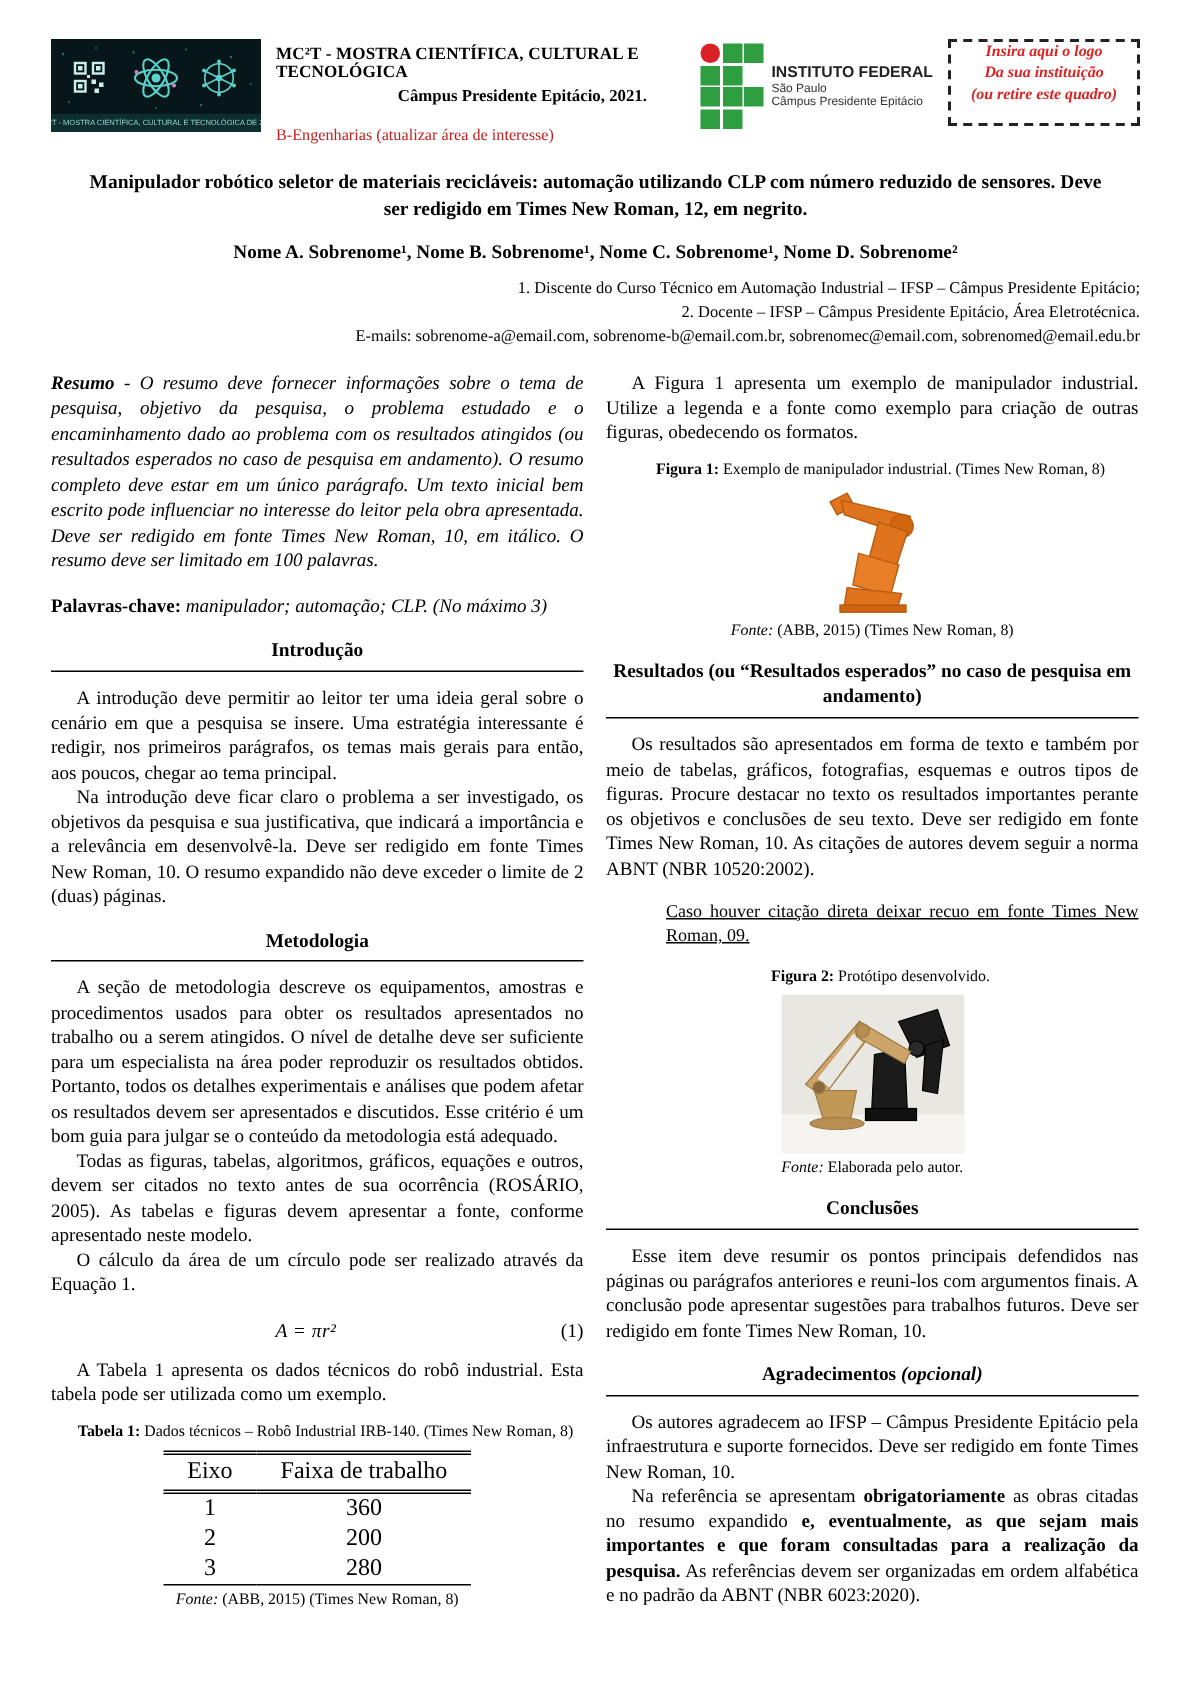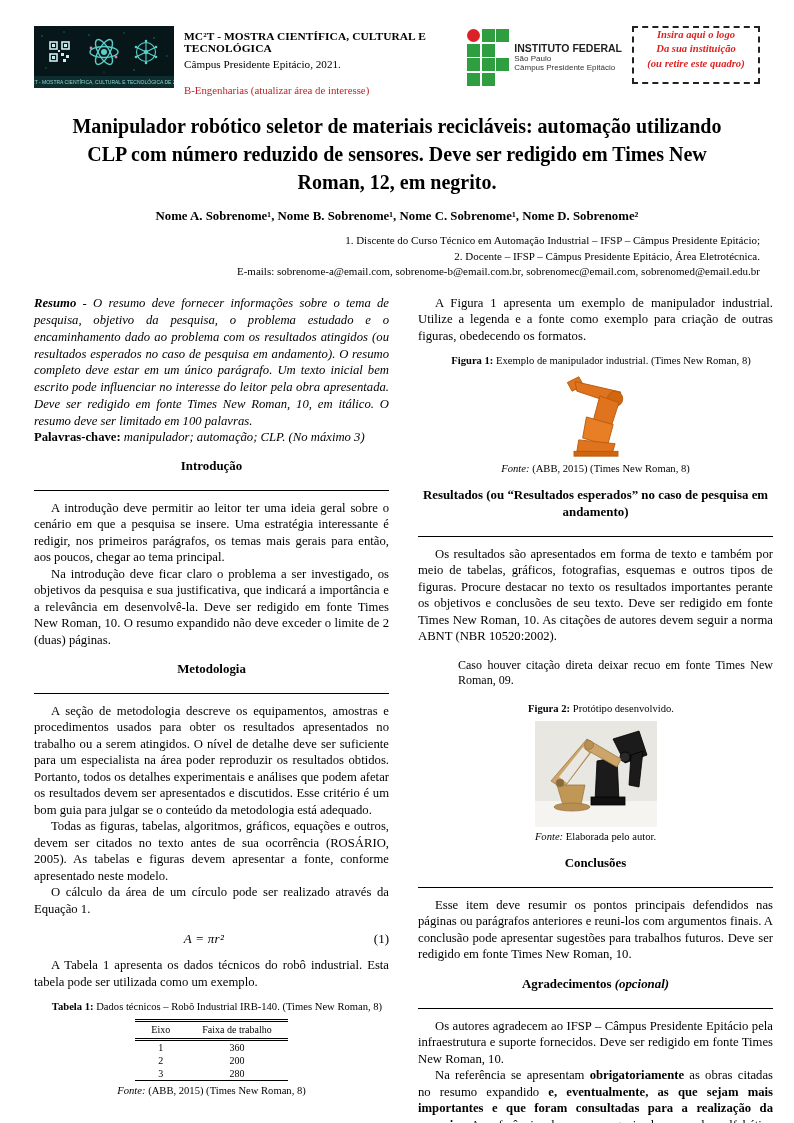--- a/index.html
+++ b/index.html
@@ -8,77 +8,77 @@
     width: 794px; height: 1123px; margin: 0 auto; background: #fff;
     font-family: "Liberation Serif", serif; color: #000;
     padding: 26px 34px 0 34px; overflow: hidden; position: relative;
   }
 
   
   .hdr { display: flex; align-items: flex-start; gap: 10px; height: 66px; }
   .banner { width: 140px; height: 62px; flex: 0 0 auto; }
   .hdr-mid { flex: 1 1 auto; padding-top: 4px; }
   .hdr-mid .l1 { font-weight: bold; font-size: 11.4px; letter-spacing: .1px; }
-  .hdr-mid .l2 { font-weight: normal; font-size: 11.2px; margin-top: 4px; }
+  .hdr-mid .l2 { font-weight: bold; font-size: 11.2px; margin-top: 4px; text-align: right; }
   .hdr-mid .l3 { color: #c01f1f; font-size: 10.8px; margin-top: 14px; }
   .ifsp { display: flex; align-items: center; gap: 5px; flex: 0 0 auto; padding-top: 3px; padding-left: 26px; }
   .ifsp-mark { display: grid; grid-template-columns: repeat(3, 13px); grid-auto-rows: 13px; gap: 1.5px; }
   .ifsp-mark .sq { background: #2f9e41; }
   .ifsp-mark .dot { background: #da2128; border-radius: 50%; }
   .ifsp-mark .empty { background: transparent; }
   .ifsp-text { font-family: "Liberation Sans", sans-serif; line-height: 1.15; }
   .ifsp-text .t1 { font-weight: bold; font-size: 10.5px; color: #222; }
   .ifsp-text .t2 { font-size: 8px; color: #333; }
   .ifsp-text .t3 { font-size: 8px; color: #333; }
   .logo-box {
     width: 128px; height: 58px; flex: 0 0 auto; border: 2px dashed #222;
     display: flex; flex-direction: column; align-items: center; justify-content: flex-start;
     color: #d22; font-style: italic; font-weight: bold; font-size: 10.6px; line-height: 1.35;
     text-align: center;
   }
 
   
-  .title { margin-top: 20px; text-align: center; font-weight: bold; font-size: 20px; line-height: 1.4; padding: 0 18px; }
+  .title { margin-top: 20px; text-align: center; font-weight: bold; font-size: 13px; line-height: 1.4; padding: 0 18px; }
   .authors { margin-top: 13px; text-align: center; font-weight: bold; font-size: 12.8px; }
   .affil { margin-top: 9px; text-align: right; font-size: 11px; line-height: 1.42; }
 
   
-  .cols { display: flex; gap: 29px; margin-top: 15px; }
+  .cols { display: flex; gap: 15px; margin-top: 15px; }
   .col { width: 355px; flex: 0 0 auto; }
 
   p.body { font-size: 12.7px; line-height: 1.3; text-align: justify; text-indent: 17px; }
 
   .abstract { font-style: italic; font-size: 12.7px; line-height: 1.33; text-align: justify; }
   .abstract .lab { font-weight: bold; }
-  .keywords { font-size: 12.7px; font-style: italic; }
+  .keywords { margin-top: 15px; font-size: 12.7px; font-style: italic; }
   .keywords .lab { font-weight: bold; font-style: normal; }
 
   h2.sec {
     font-size: 12.9px; font-weight: bold; text-align: center;
-    border-bottom: 1.4px solid #000; padding-bottom: 15px;
+    border-bottom: 1.4px solid #000; padding-bottom: 5px;
     margin: 13px 0 9px 0; line-height: 1.3;
   }
   h2.sec .opt { font-style: italic; }
 
   .eq-row { display: flex; align-items: center; margin: 14px 0 10px 0; font-size: 13px; }
   .eq-row .eq { flex: 1; text-align: center; font-style: italic; letter-spacing: .3px; }
   .eq-row .num { font-style: normal; }
 
   .caption { text-align: center; font-size: 10.6px; margin: 10px 6px 5px 6px; line-height: 1.3; }
   .caption .lab { font-weight: bold; padding-left: 11px; }
   .source { text-align: center; font-size: 10.6px; margin: 4px 0 2px 0; }
   .source .lab { font-style: italic; }
 
-  table.data { margin: 2px auto 3px auto; border-collapse: collapse; font-size: 10px; }
+  table.data { margin: 2px auto 3px auto; border-collapse: collapse; font-size: 16px; }
   table.data thead th { font-weight: normal; padding: 2px 16px 3px 16px; border-top: 3px double #000; border-bottom: 3px double #000; }
   table.data td { text-align: center; padding: 1px 16px; }
   table.data tbody tr:last-child td { border-bottom: 1.6px solid #000; }
 
   .figwrap { text-align: center; }
-  .quote { margin: 13px 0 13px 40px; font-size: 12px; line-height: 1.32; text-align: justify; }
+  .quote { margin: 13px 0 13px 40px; font-size: 12px; line-height: 1.32; text-align: justify; text-decoration: underline; }
 
   .center-img { display: block; margin: 0 auto; }
 </style>
 </head>
 <body>
 
 <div class="page">
 
   <div class="hdr">
 

